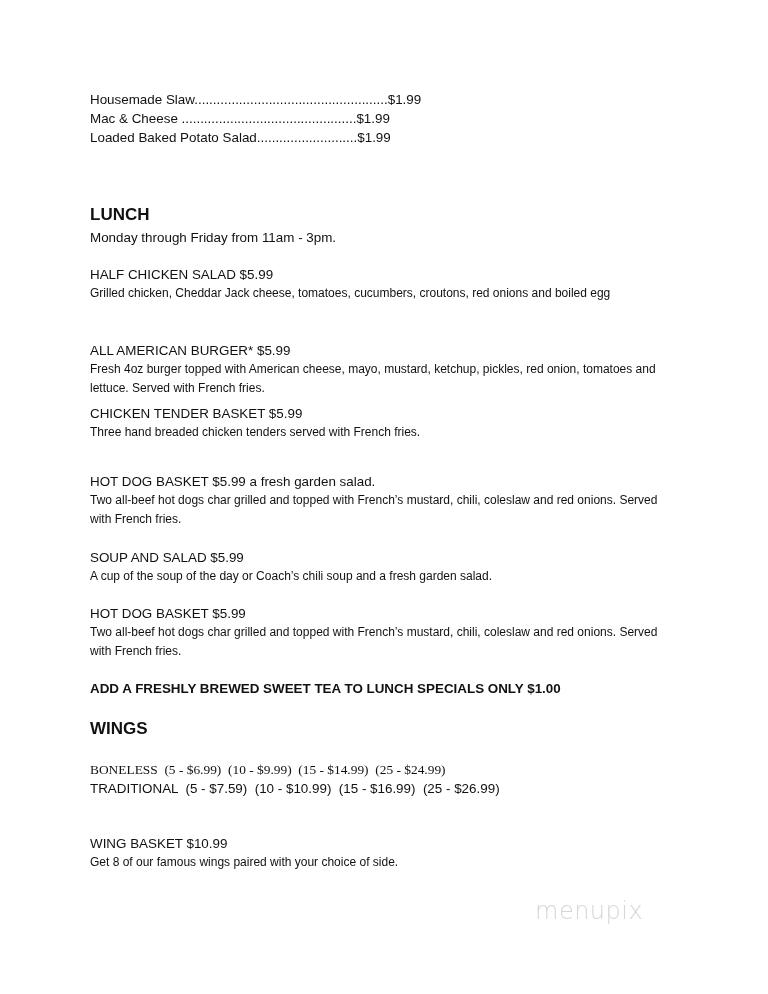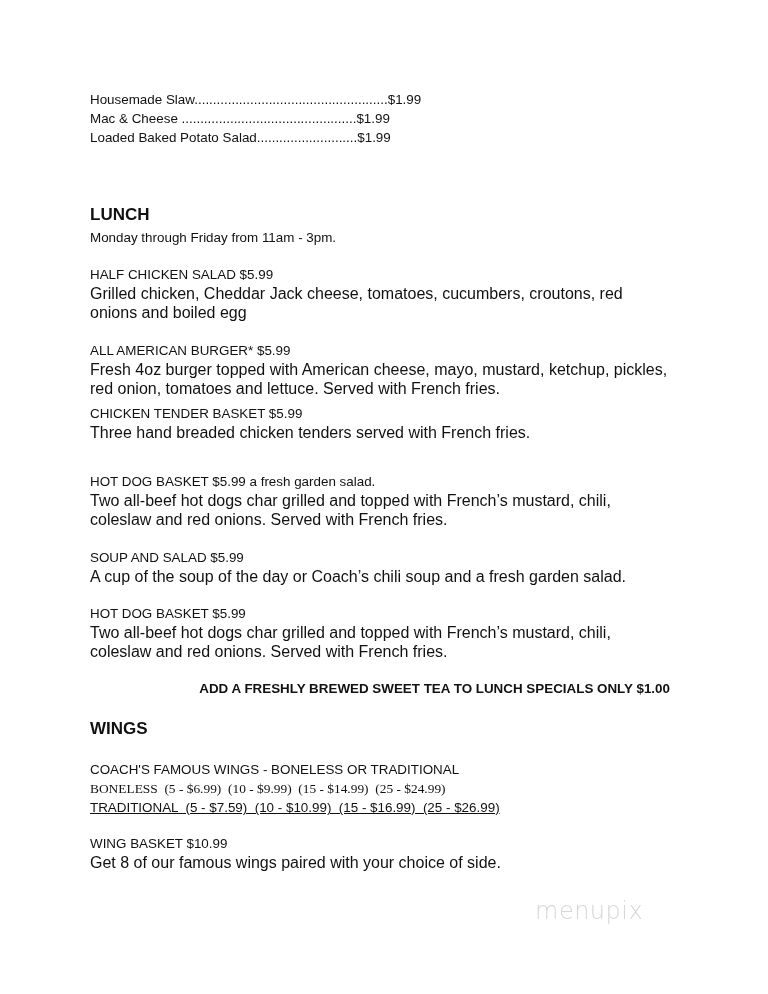--- a/index.html
+++ b/index.html
@@ -41,21 +41,21 @@
       font-weight: bold;
       line-height: 22px;
       margin: 0;
     }
     .block {
       position: absolute;
       left: 0;
       width: 580px;
     }
     .item-desc {
-      font-size: 16px;
+      font-size: 12px;
       line-height: 19px;
     }
     .bold-note {
       font-weight: bold;
       font-size: 13.4px;
     }
     .watermark {
       position: absolute;
       left: 535px;
       top: 897px;
@@ -103,28 +103,27 @@
   <div class="block" style="top:548px;">
     <div class="line">SOUP AND SALAD $5.99</div>
     <div class="item-desc wrap">A cup of the soup of the day or Coach’s chili soup and a fresh garden salad.</div>
   </div>
 
   <div class="block" style="top:604px;">
     <div class="line">HOT DOG BASKET $5.99</div>
     <div class="item-desc wrap">Two all-beef hot dogs char grilled and topped with French’s mustard, chili, coleslaw and red onions. Served with French fries.</div>
   </div>
 
-  <div class="block line bold-note" style="top:679px;text-align:right;">ADD A FRESHLY BREWED SWEET TEA TO LUNCH SPECIALS ONLY $1.00</div>
+  <div class="block line bold-note" style="top:679px;">ADD A FRESHLY BREWED SWEET TEA TO LUNCH SPECIALS ONLY $1.00</div>
 
   <h2 class="section-title" style="top:718px;">WINGS</h2>
 
   <div class="block" style="top:760px;">
-    <div class="line">COACH'S FAMOUS WINGS - BONELESS OR TRADITIONAL</div>
     <div class="line" style="white-space:pre;font-family:Liberation Serif, serif;">BONELESS  (5 - $6.99)  (10 - $9.99)  (15 - $14.99)  (25 - $24.99)</div>
-    <div class="line" style="white-space:pre;text-decoration:underline;">TRADITIONAL  (5 - $7.59)  (10 - $10.99)  (15 - $16.99)  (25 - $26.99)</div>
+    <div class="line" style="white-space:pre;">TRADITIONAL  (5 - $7.59)  (10 - $10.99)  (15 - $16.99)  (25 - $26.99)</div>
   </div>
 
   <div class="block" style="top:834px;">
     <div class="line">WING BASKET $10.99</div>
     <div class="item-desc wrap">Get 8 of our famous wings paired with your choice of side.</div>
   </div>
 </div>
 
 <div class="watermark">menupix</div>
 

